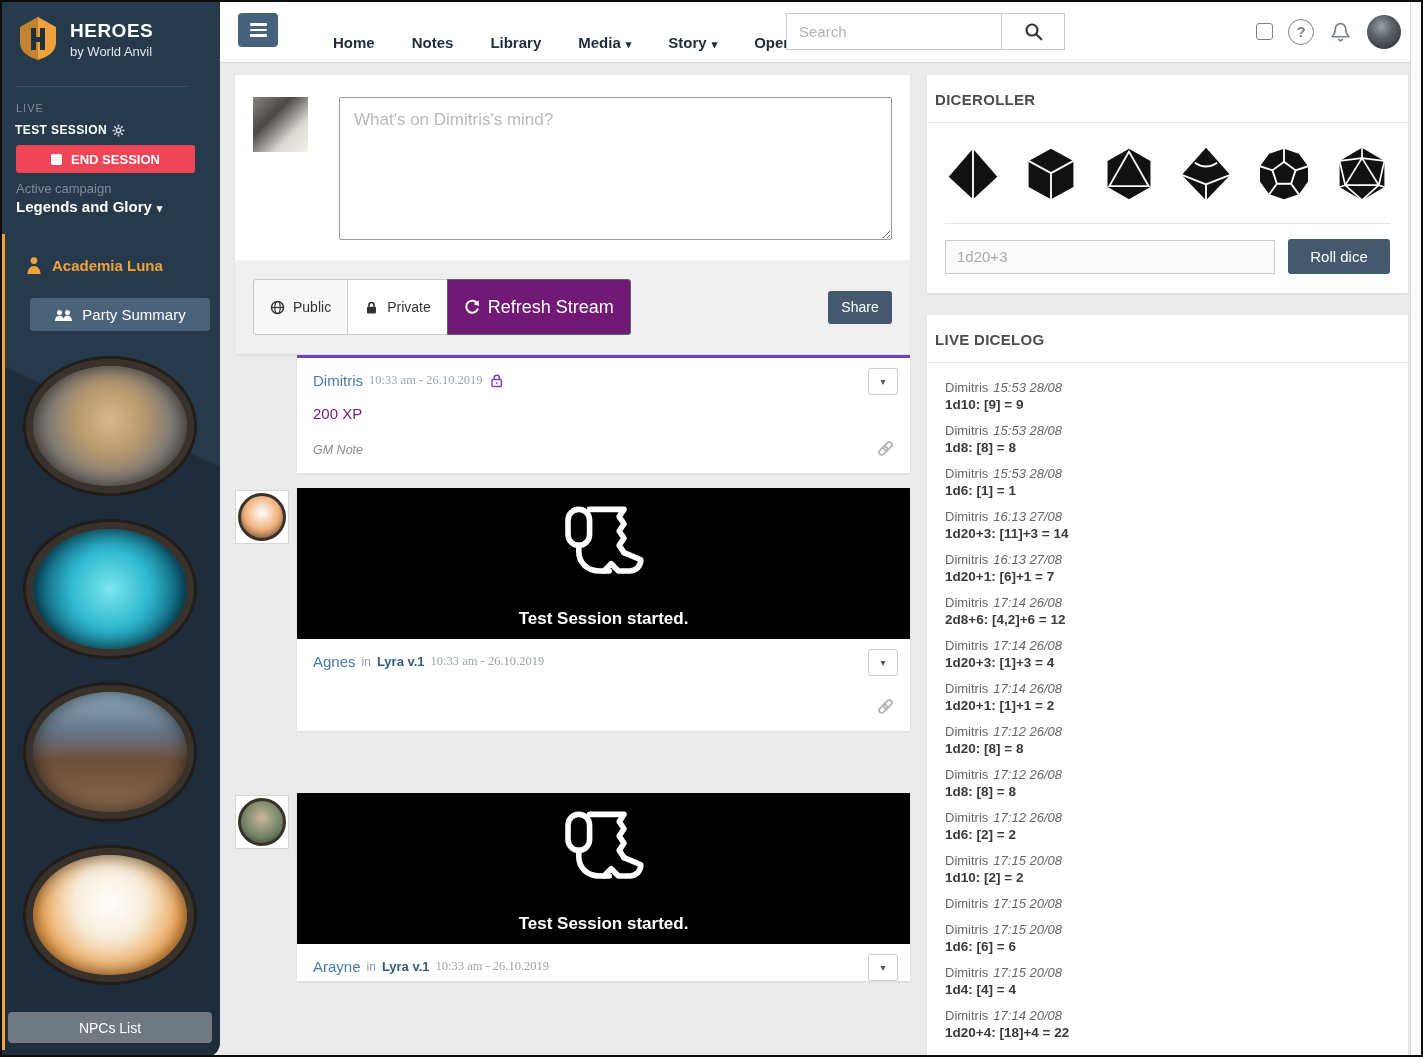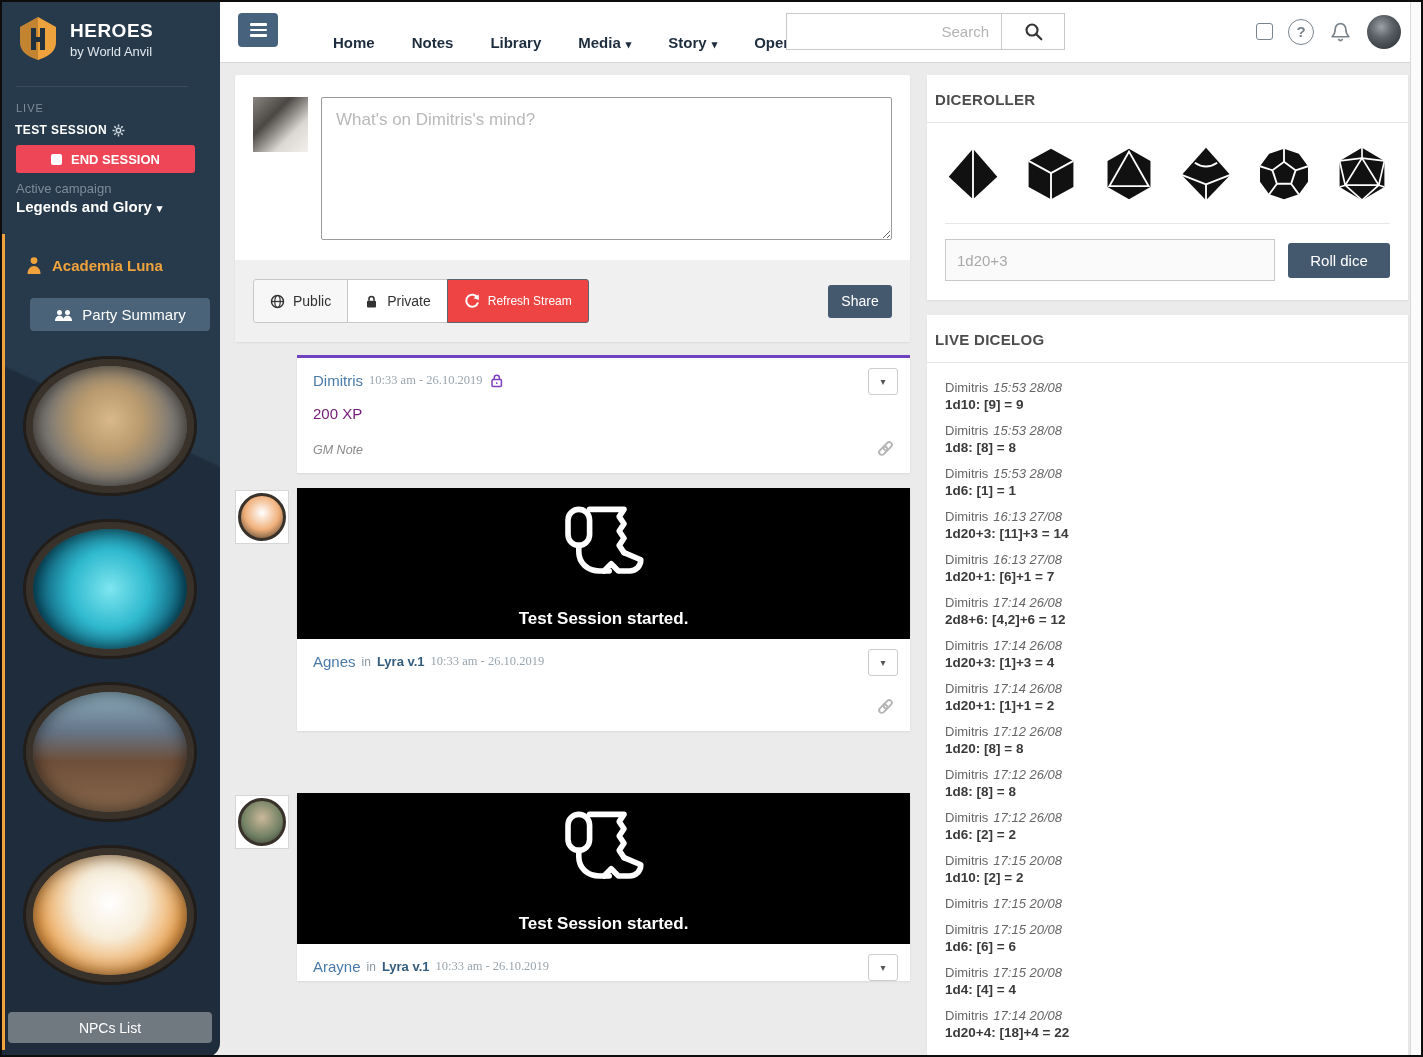--- a/index.html
+++ b/index.html
@@ -37,48 +37,48 @@
     color:#fff; font-size:14px; cursor:pointer; font-family:inherit; }
 
   
   .topbar { position:absolute; left:220px; top:0; width:1203px; height:63px; background:#fff; border-bottom:1px solid #d8d8d8; z-index:3; }
   .hamburger { position:absolute; left:18px; top:13px; width:40px; height:34px; background:#47627d; border:none; border-radius:4px;
     display:flex; flex-direction:column; align-items:center; justify-content:center; gap:3px; cursor:pointer; }
   .hamburger i { width:17px; height:2.6px; background:#fff; border-radius:1px; }
   .nav { position:absolute; left:76px; top:0; height:63px; display:flex; align-items:center; }
   .nav-item { color:#1e2d3d; font-weight:bold; font-size:15px; margin-left:37px; cursor:pointer; white-space:nowrap;margin-top:21px; }
   .search-group { position:absolute; left:566px; top:13px; display:flex; }
-  .search-input { width:215px; height:37px; border:1px solid #c9c9c9; border-right:none; padding:7px 12px; font-size:15px; color:#444; font-family:inherit; outline:none;text-align:right; }
+  .search-input { width:215px; height:37px; border:1px solid #c9c9c9; border-right:none; padding:7px 12px; font-size:15px; color:#444; font-family:inherit; outline:none; }
   .search-input::placeholder { color:#b3b3b3; }
   .search-btn { width:64px; height:37px; background:#fff; border:1px solid #c9c9c9; cursor:pointer; display:flex; align-items:center; justify-content:center; }
   .top-icons { position:absolute; right:22px; top:0; height:63px; display:flex; align-items:center; gap:15px; }
   .sq-toggle { width:17px; height:17px; border:1.6px solid #7a838a; border-radius:3px; cursor:pointer; }
   .help-circle { width:26px; height:26px; border:1.6px solid #7a838a; border-radius:50%; color:#7a838a; font-weight:bold; font-size:15px;
     display:flex; align-items:center; justify-content:center; cursor:pointer; }
   .top-avatar { width:34px; height:34px; border-radius:50%; cursor:pointer;
     background:radial-gradient(circle at 42% 35%, #9aa1a8 0%, #5a6065 40%, #23272b 100%); }
 
   .scroll-strip { position:absolute; right:0; top:0; width:13px; height:1057px; background:#fbfbfb; border-left:1px solid #d9d9d9; z-index:4; }
 
   
   .feed { position:absolute; left:220px; top:63px; width:705px; height:994px; }
   .card { background:#fff; box-shadow:0 1px 2px rgba(0,0,0,.08); }
   .composer { position:absolute; left:15px; top:12px; width:675px; border-radius:2px; }
-  .composer-body { display:flex; gap:13px; padding:22px 18px 20px 18px; }
+  .composer-body { display:flex; gap:31px; padding:22px 18px 20px 18px; }
   .composer-avatar { width:55px; height:55px; flex:none;
     background:linear-gradient(135deg,#8a8580 0%,#4a4744 35%,#dcd9d4 70%,#f2f0ec 100%); }
   .composer-textarea { flex:1; height:143px; border:1px solid #9b9b9b; border-radius:2px; resize:both;
     font-family:inherit; font-size:17px; padding:12px 14px; color:#444; background:#fff; outline:none; }
   .composer-textarea::placeholder { color:#b9b9b9; }
   .composer-footer { background:#f0f0f1; padding:19px 18px; display:flex; align-items:center; }
   .seg { display:inline-flex; }
-  .seg .seg-btn { height:44px; border:1px solid #c9c9c9; background:#fff; color:#333; font-size:14px; font-family:inherit;
+  .seg .seg-btn { height:56px; border:1px solid #c9c9c9; background:#fff; color:#333; font-size:14px; font-family:inherit;
     display:flex; align-items:center; gap:8px; padding:0 16px; cursor:pointer; margin-left:-1px; }
   .seg .seg-btn.first { border-radius:3px 0 0 3px; background:#f7f7f7; margin-left:0; }
-  .seg .seg-btn.dark { background:#ef4444; border-color:#5d656c; color:#fff; border-radius:0 3px 3px 0; font-size:12px; }
+  .seg .seg-btn.dark { background:#701a75; border-color:#5d656c; color:#fff; border-radius:0 3px 3px 0; font-size:18px; }
   .share-btn { margin-left:auto; width:64px; height:33px; background:#44596e; border:none; border-radius:3px; color:#fff; font-size:14px; cursor:pointer; font-family:inherit; }
 
   .post { position:absolute; width:613px; }
   .post-1 { left:77px; top:292px; border-top:3px solid #6f42c1; }
   .post-2 { left:77px; top:425px; }
   .post-3 { left:77px; top:730px; }
   .post-header { padding:14px 16px 6px 16px; display:flex; align-items:center; gap:6px; position:relative; }
   .author-link { color:#4a7aa8; font-size:15px; cursor:pointer; }
   .in-word { color:#8b98a3; font-size:12px; }
   .world-link { color:#335d7e; font-size:13px; font-weight:bold; cursor:pointer; }
@@ -99,21 +99,21 @@
   .sub-av-2 .inner { background:radial-gradient(circle at 50% 40%, #cbb89a 0%, #6f7f62 60%, #32302a 100%); }
 
   
   .rightcol { position:absolute; left:927px; top:63px; width:481px; height:994px; }
   .dice-card { position:absolute; left:0; top:12px; width:481px; }
   .card-header { padding:16px 18px 14px 8px; font-weight:bold; font-size:15px; color:#4d4d4d; letter-spacing:.3px; border-bottom:1px solid #e6e6e6; }
   .dice-row { display:flex; justify-content:space-between; align-items:center; padding:23px 18px 21px 18px; }
   .die { cursor:pointer; line-height:0; }
   .dice-divider { border-top:1px solid #e6e6e6; margin:0 18px; }
   .roll-row { display:flex; gap:13px; padding:15px 18px 19px 18px; align-items:center; }
-  .roll-input { flex:1; height:42px; border:1px solid #c9c9c9; background:#fafafa; padding:0 11px; font-size:15px; color:#444; font-family:inherit; outline:none; }
+  .roll-input { flex:1; height:34px; border:1px solid #c9c9c9; background:#fafafa; padding:0 11px; font-size:15px; color:#444; font-family:inherit; outline:none; }
   .roll-input::placeholder { color:#aaa; }
   .roll-btn { width:102px; height:35px; background:#44596e; border:none; border-radius:3px; color:#fff; font-size:15px; cursor:pointer; font-family:inherit; }
   .log-card { position:absolute; left:0; top:252px; width:481px; height:780px; }
   .log-entries { padding:17px 18px; }
   .log-entry { margin-bottom:10px; }
   .log-meta { color:#666; font-size:13px; line-height:16px; }
   .log-time { font-style:italic; margin-left:5px; }
   .log-roll { color:#3a3a3a; font-weight:bold; font-size:13.5px; line-height:17px; }
 </style>
 </head>

